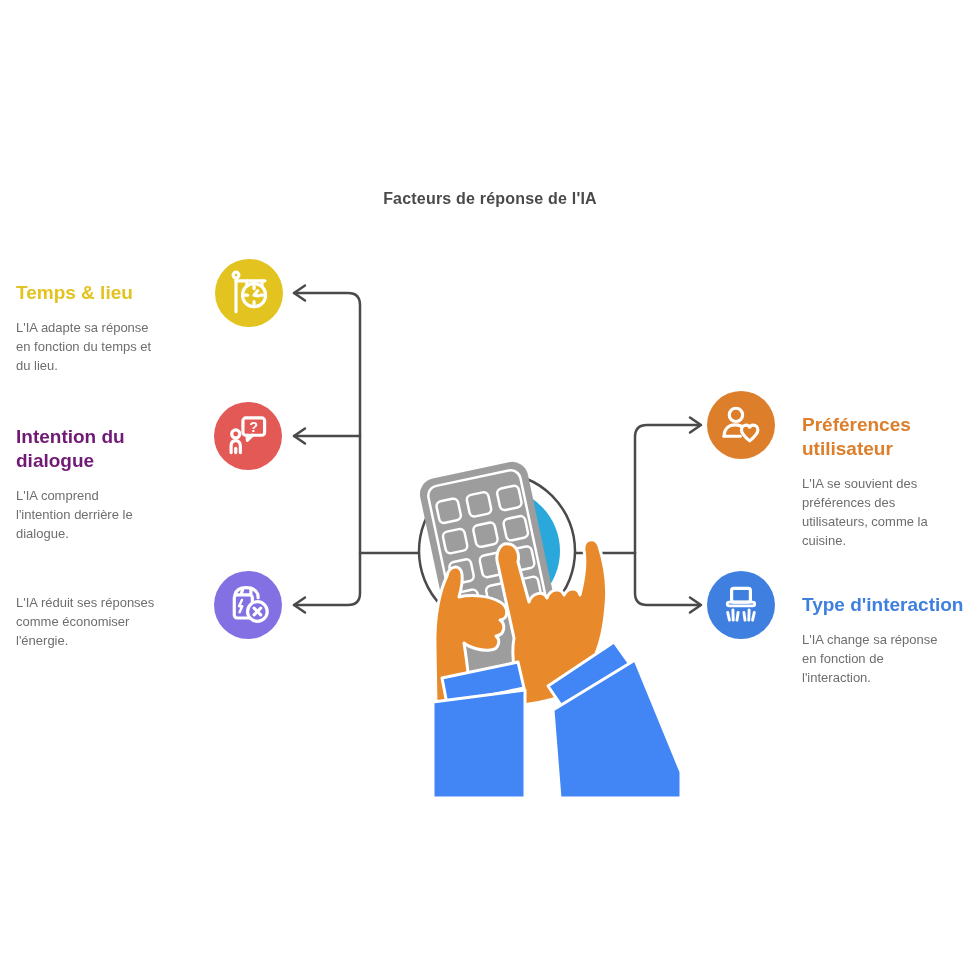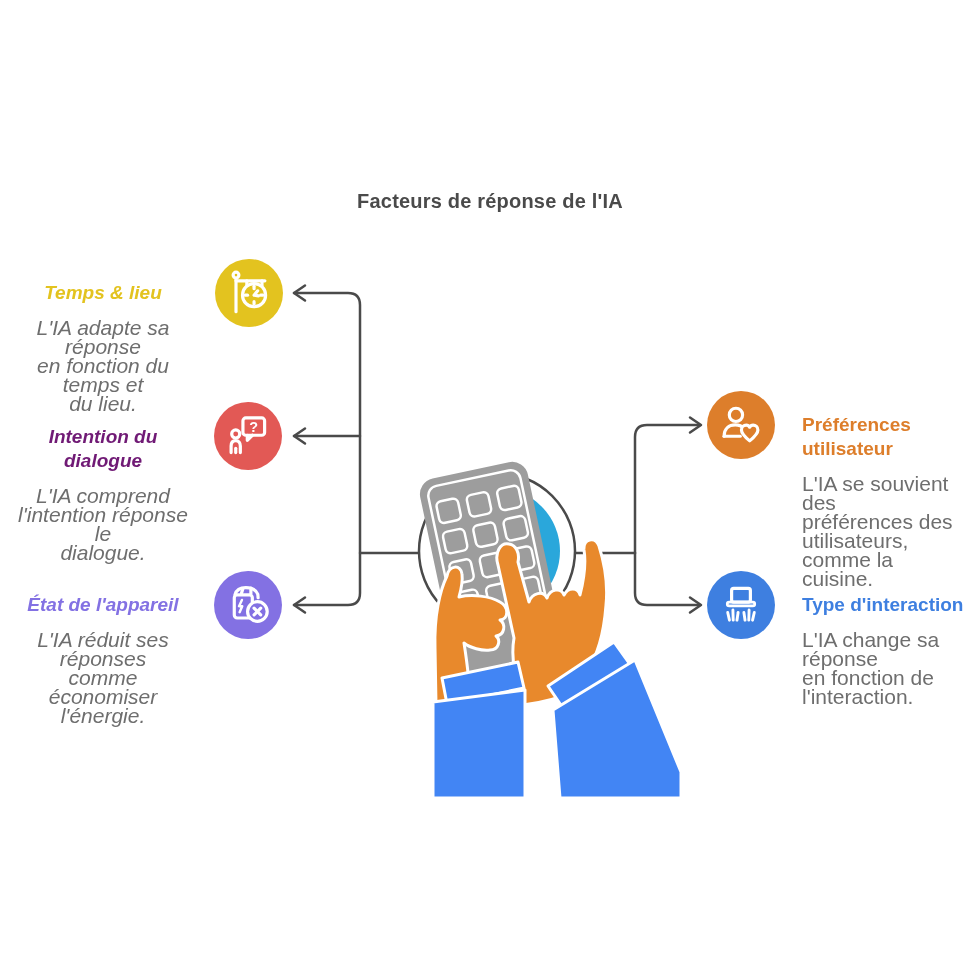--- a/index.html
+++ b/index.html
@@ -2,31 +2,31 @@
 <html><head>
 <meta charset="utf-8">
 <style>
   html,body{margin:0;padding:0;background:#fff;}
   #canvas{
     position:relative;width:980px;height:980px;background:#ffffff;
     font-family:"Liberation Sans",sans-serif;overflow:hidden;
   }
   .title{
     position:absolute;top:190px;left:0;width:100%;text-align:center;
-    font-size:20px;font-weight:bold;color:#4A4A4A;letter-spacing:.2px;
+    font-size:16px;font-weight:bold;color:#4A4A4A;letter-spacing:.2px;
   }
   .factor{position:absolute;}
   .factor .f-heading{
     font-size:19px;font-weight:bold;line-height:24px;margin:0 0 13px 0;
     white-space:pre-line;
   }
   .factor .f-body{
-    font-size:21px;line-height:19px;color:#6E6E6E;white-space:pre-line;
+    font-size:13px;line-height:19px;color:#6E6E6E;white-space:pre-line;
   }
-  .lt{left:16px;width:174px;text-align:center;font-style:italic;}
+  .lt{left:16px;width:174px;text-align:left;}
   .rt{left:802px;width:178px;text-align:left;}
   #f-l0{top:281px}
   #f-l1{top:425px}
   #f-l2{top:593px}
   #f-r0{top:413px}
   #f-r1{top:593px}
   .icon{
     position:absolute;width:68px;height:68px;border-radius:50%;
     display:flex;align-items:center;justify-content:center;
   }
@@ -48,25 +48,24 @@
   <div class="factor lt" id="f-l0">
     <div class="f-heading" style="color: rgb(227, 195, 31);">Temps &amp; lieu</div>
     <div class="f-body">L'IA adapte sa réponse
 en fonction du temps et
 du lieu.</div>
   </div>
   <div class="factor lt" id="f-l1">
     <div class="f-heading" style="color: #701a75;">Intention du
 dialogue</div>
     <div class="f-body">L'IA comprend
-l'intention réponse le
+l'intention derrière le
 dialogue.</div>
   </div>
   <div class="factor lt" id="f-l2">
-    <div class="f-heading" style="color: rgb(131, 113, 227);">État de l'appareil</div>
     <div class="f-body">L'IA réduit ses réponses
 comme économiser
 l'énergie.</div>
   </div>
 
   <div class="factor rt" id="f-r1">
     <div class="f-heading" style="color: rgb(62, 127, 224);">Type d'interaction</div>
     <div class="f-body">L'IA change sa réponse
 en fonction de
 l'interaction.</div>

